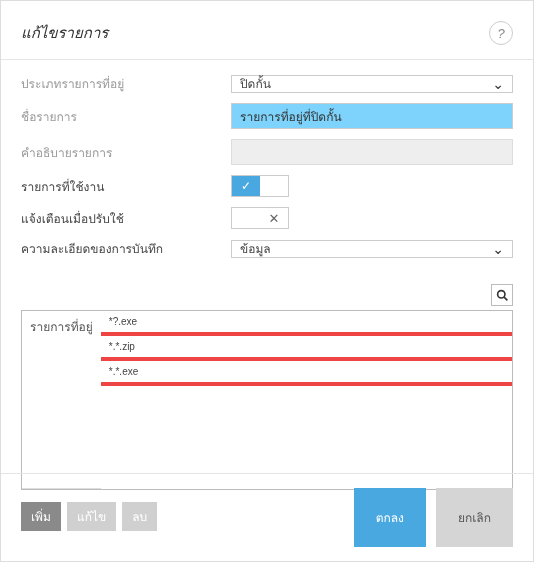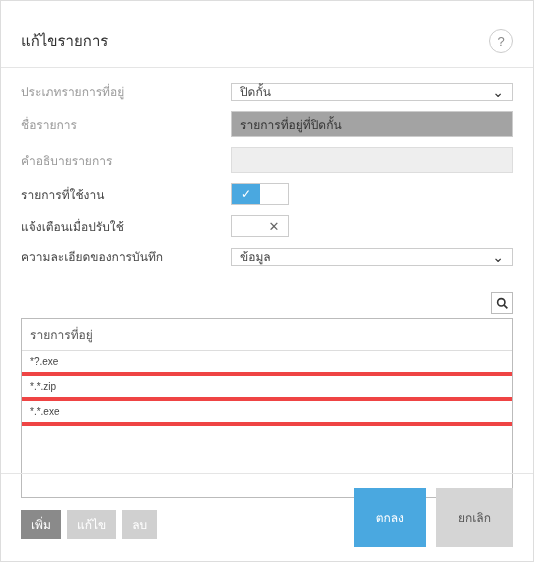--- a/index.html
+++ b/index.html
@@ -1,34 +1,34 @@
 <!DOCTYPE html>
 <html><head>
 <meta charset="utf-8">
 <style>
 * { box-sizing: border-box; margin: 0; padding: 0; font-family: Tahoma, Arial, sans-serif; }
 body { background: #fff; width: 534px; height: 562px; position: relative; border: 1px solid #ddd; }
-.header { padding: 28px 20px 14px; border-bottom: 1px solid #e5e5e5; display: flex; justify-content: space-between; align-items: center; }
+.header { padding: 20px 20px 14px; border-bottom: 1px solid #e5e5e5; display: flex; justify-content: space-between; align-items: center; font-style: italic; }
 .header h1 { font-size: 15px; font-weight: normal; color: #333; }
 .help { width: 24px; height: 24px; border: 1px solid #ccc; border-radius: 50%; display: flex; align-items: center; justify-content: center; color: #888; font-size: 13px; cursor: pointer; }
 .form { padding: 14px 20px 10px; }
 .row { display: flex; align-items: center; margin-bottom: 10px; }
 .row .label { width: 210px; font-size: 12px; color: #999; }
 .row .label.active { color: #444; }
 .row .control { flex: 1; }
 .select { width: 100%; height: 18px; border: 1px solid #ccc; background: #fff; font-size: 12px; padding: 0 8px; color: #444; position: relative; display: flex; align-items: center; justify-content: space-between; }
 .select .chev { font-size: 14px; color: #333; }
-.input { width: 100%; height: 26px; border: 1px solid #ccc; background: #a3a3a3; font-size: 12px; padding: 0 8px; color: #333; }
+.input { width: 100%; height: 26px; border: 1px solid #ccc; background: #7dd3fc; font-size: 12px; padding: 0 8px; color: #333; }
 .input.disabled { background: #eee; border-color: #ddd; }
 .toggle { display: flex; width: 58px; height: 22px; border: 1px solid #ccc; }
 .toggle .on { flex: 1; background: #4aa8e0; display: flex; align-items: center; justify-content: center; color: #fff; font-size: 12px; }
 .toggle .off { flex: 1; background: #fff; display: flex; align-items: center; justify-content: center; color: #666; font-size: 13px; }
 .searchbar { margin: 6px 20px 0; display: flex; justify-content: flex-end; }
 .searchbtn { width: 22px; height: 22px; border: 1px solid #bbb; display: flex; align-items: center; justify-content: center; cursor: pointer; }
-.listwrap { margin: 4px 20px 0; border: 1px solid #bbb; height: 180px; background: #fff; display: flex; flex-direction: column; }
+.listwrap { margin: 4px 20px 0; border: 1px solid #bbb; height: 180px; background: #fff; display: flex; }
 .listhead { font-size: 12px; color: #555; padding: 6px 8px; border-bottom: 1px solid #ddd; }
 .listbody { flex: 1; overflow: auto; }
 .listitem { font-size: 10px; color: #444; padding: 5px 8px; border-bottom: 4px solid #ef4444; cursor: pointer; }
 .btns { margin: 12px 20px 0; display: flex; justify-content: space-between; }
 .btns .left { display: flex; gap: 6px; border-radius: 12px; }
 .btn { font-size: 12px; padding: 5px 10px; border: none; cursor: pointer; }
 .btn.grey { background: #8a8a8a; color: #fff; }
 .btn.dis { background: #d0d0d0; color: #fff; cursor: default; }
 .footer { position: absolute; bottom: 0; left: 0; right: 0; padding: 14px 20px; border-top: 1px solid #e5e5e5; display: flex; justify-content: flex-end; gap: 10px; }
 .btn.primary { background: #4aa8e0; color: #fff; padding: 20px 22px; }

